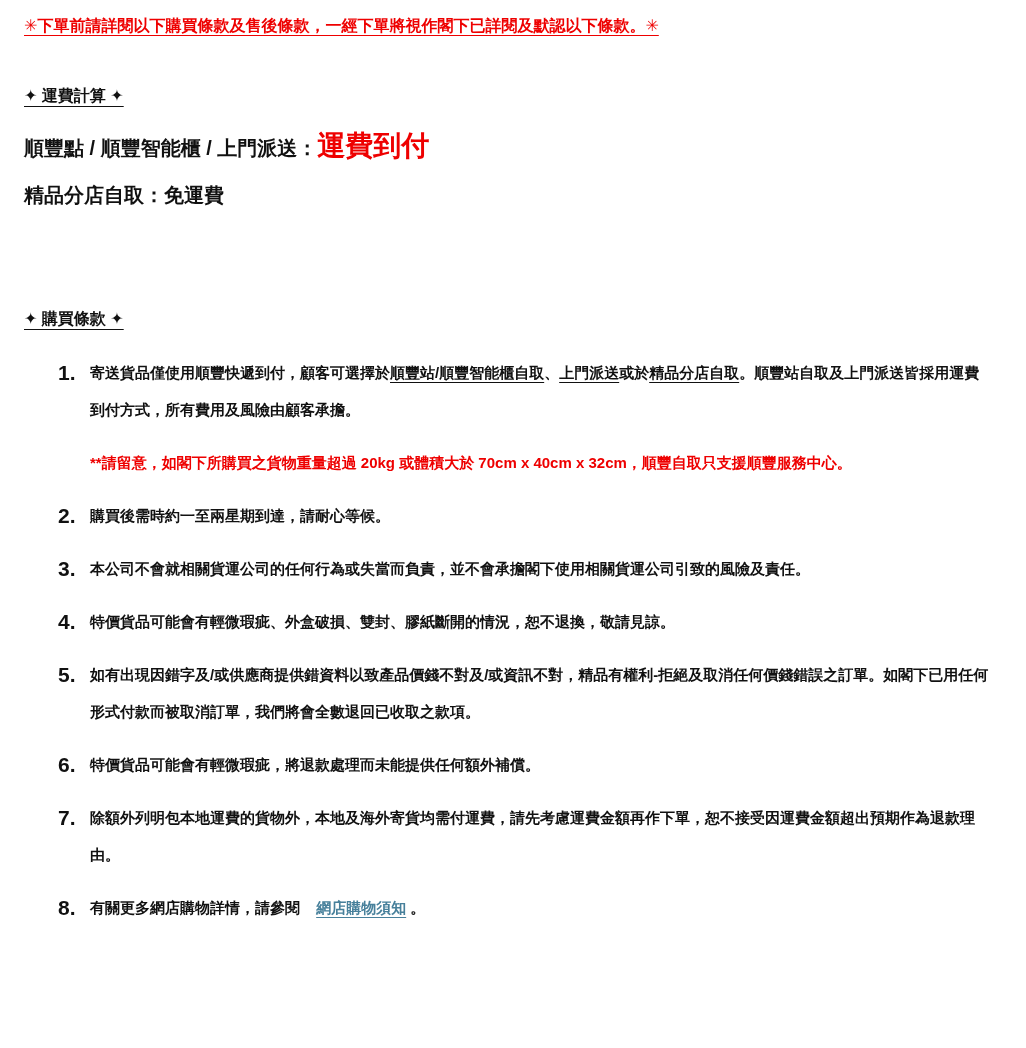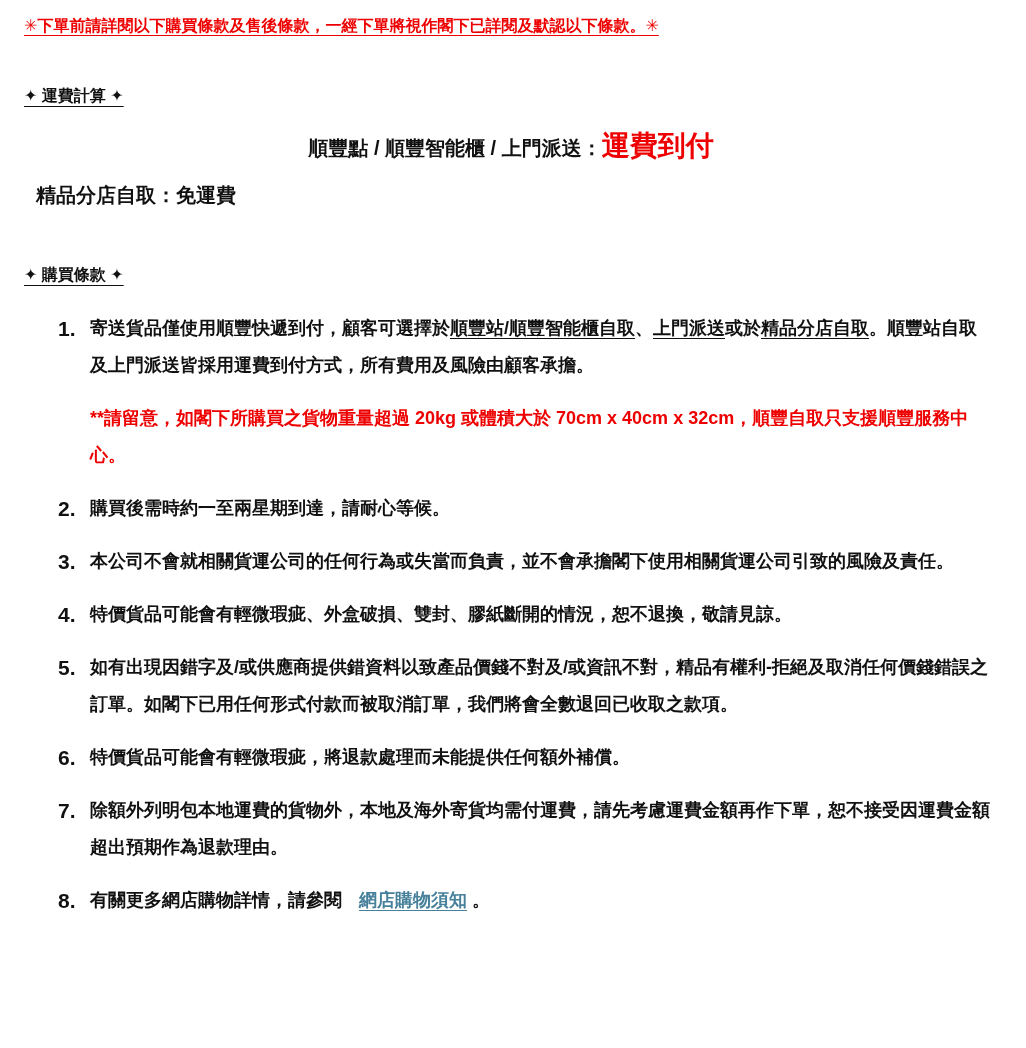--- a/index.html
+++ b/index.html
@@ -33,33 +33,32 @@
   .section-heading {
     display: inline-block;
     font-size: 16px;
     line-height: 1.2;
     margin: 0;
     text-decoration: underline;
     text-underline-offset: 5px;
     color: var(--text);
   }
   .heading-row { margin: 0; }
-  .heading-row.second { margin-top: 56px; }
+  .heading-row.second { margin-top: 100px; }
   .fee-line1 {
     margin: 24px 0 9px 0;
     font-size: 20px;
     line-height: 34px;
-    text-align: center;
   }
   .fee-value {
     color: var(--red);
     font-size: 28px;
   }
   .fee-line2 {
-    margin: 16px 0 0 12px;
+    margin: 16px 0 0 0;
     font-size: 20px;
     line-height: 28px;
   }
   ol.terms-list {
     list-style: none;
     margin: 26px 0 0 0;
     padding: 0;
     max-width: 966px;
   }
   li.term-item {
@@ -69,21 +68,21 @@
   }
   li.term-item .num {
     position: absolute;
     left: 34px;
     top: 0;
     font-size: 21px;
     line-height: 37px;
   }
   li.term-item p.term-text {
     margin: 0 0 16px 0;
-    font-size: 18px;
+    font-size: 15px;
     line-height: 37px;
   }
   li.term-item p.red-note { color: var(--red); }
   .u { text-decoration: underline; text-underline-offset: 4px; }
   a.link {
     color: var(--link);
     text-decoration: underline;
     text-underline-offset: 4px;
     cursor: pointer;
     margin-left: 12px;

